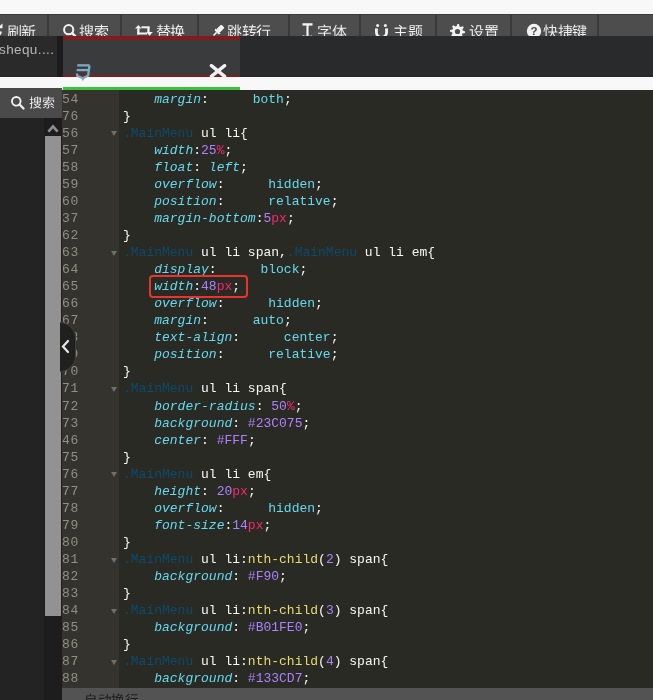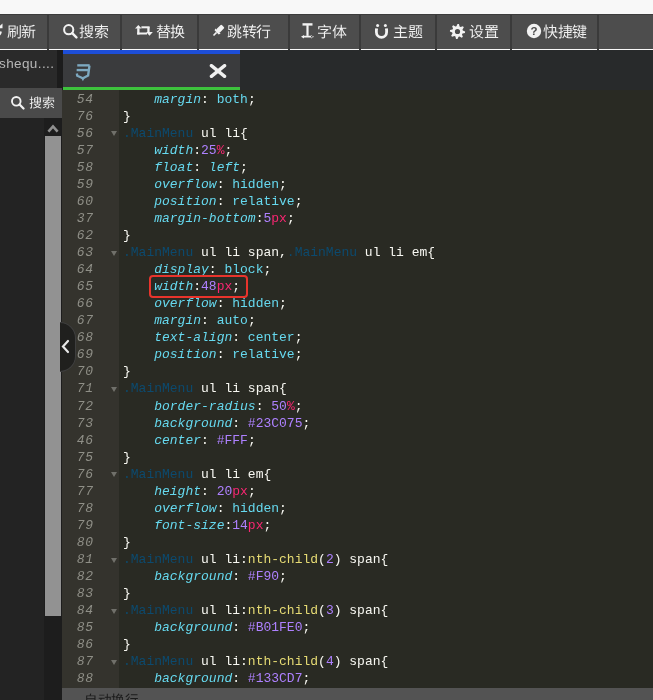--- a/index.html
+++ b/index.html
@@ -2,47 +2,47 @@
 <html><head><meta charset="utf-8"><style>
 * { margin:0; padding:0; box-sizing:border-box; }
 html,body { width:653px; height:700px; overflow:hidden; background:#f8f8f8;
   font-family:"Liberation Sans",sans-serif; }
 #root { position:relative; width:653px; height:700px; }
 
 #toolbar { position:absolute; left:0; top:14px; width:653px; height:35px; background:#4d4d4d;
   border-top:1px solid #3c3c3c; }
 .sep { position:absolute; top:0; width:2px; height:35px; background:#3a3a3a; }
 
-#tabbar { position:absolute; left:0; top:50px; width:528px; height:41px; background:#1d4ed8; }
+#tabbar { position:absolute; left:0; top:36px; width:528px; height:41px; background:#7f1d1d; }
 #tabbar .lefttab { position:absolute; left:0; top:0; width:57px; height:41px; background:#2a2a2a; }
 #tabbar .gap { position:absolute; left:57px; top:0; width:6px; height:41px; background:#1c1c1c; }
 #tabbar .right { position:absolute; left:240px; top:0; width:413px; height:41px; background:#282a2b; }
 #activetab { position:absolute; left:63px; top:4px; width:177px; height:35px; background:#3a3b3d; }
 #greenline { position:absolute; left:63px; top:87px; width:177px; height:2.5px; background:#3dc23d; }
 .tabtxt { position:absolute; left:98px; top:58px; font-size:16.5px; color:#ececec; letter-spacing:0.1px; }
 .lefttabtxt { position:absolute; left:-1px; top:6px; font-size:13.5px; color:#b8b8b8; letter-spacing:0.4px; }
 
 #gutter { position:absolute; left:62px; top:90px; width:56.5px; height:597.5px; background:#34332d; }
 #codebg { position:absolute; left:118.5px; top:90px; width:534.5px; height:597.5px; background:#292a23; }
 #sidebar { position:absolute; left:0; top:118px; width:44px; height:582px; background:#232323; }
 #sbtrack { position:absolute; left:44px; top:118px; width:18px; height:582px; background:#1d1d1d; }
 #sbthumb { position:absolute; left:45px; top:136px; width:16px; height:480px; background:#929292; }
 #handle { position:absolute; left:60px; top:322px; width:16px; height:50px; background:#20201e;
   border:1px solid #3f3f3f; border-left:none; border-radius:0 25px 25px 0 / 0 25px 25px 0; }
 #statusbar { position:absolute; left:62px; top:688px; width:591px; height:12px; background:#535353; overflow:hidden; }
-.ln { position:absolute; width:46.5px; text-align:center; left:62px; letter-spacing:0.6px;
-  font-family:"Liberation Mono",monospace; font-size:13px; line-height:17.057px; color:#8f8f87;font-style:italic; }
+.ln { position:absolute; width:46.5px; text-align:left; left:62px; letter-spacing:0.6px;
+  font-family:"Liberation Mono",monospace; font-size:13px; line-height:17.057px; color:#8f8f87; }
 .fold { position:absolute; left:110.5px; width:0; height:0;
   border-left:3.5px solid transparent; border-right:3.5px solid transparent; border-top:5px solid #70706a; }
 .cl { position:absolute; left:123px; font-family:"Liberation Mono",monospace; font-size:13px;
   line-height:17.057px; white-space:pre; }
 .w { color:#f8f8f2; }
 .p { color:#66d9ef; font-style:italic; }
 .k { color:#66d9ef; font-style:italic; }
-.a { color:#66d9ef; }
+.a { color:#66d9ef;margin-left:36px; }
 .n { color:#ae81ff; }
 .u { color:#f92672; }
 .h { color:#ae81ff; }
 .s { color:#0c4a6e; }
 .q { color:#e6db74; }
 #redbox { position:absolute; left:149px; top:275px; width:99px; height:23px;
   border:2.5px solid #e8342c; border-radius:4px; }
 .chevup { position:absolute; left:47px; top:124px; width:12px; height:9px; }
 .chevleft { position:absolute; left:61px; top:339px; width:9px; height:15px; }
 </style></head>

